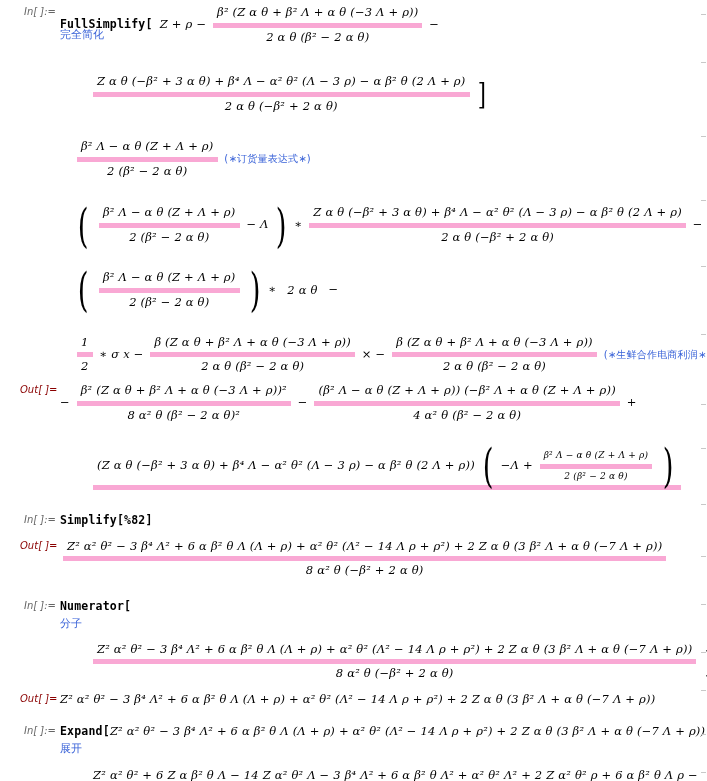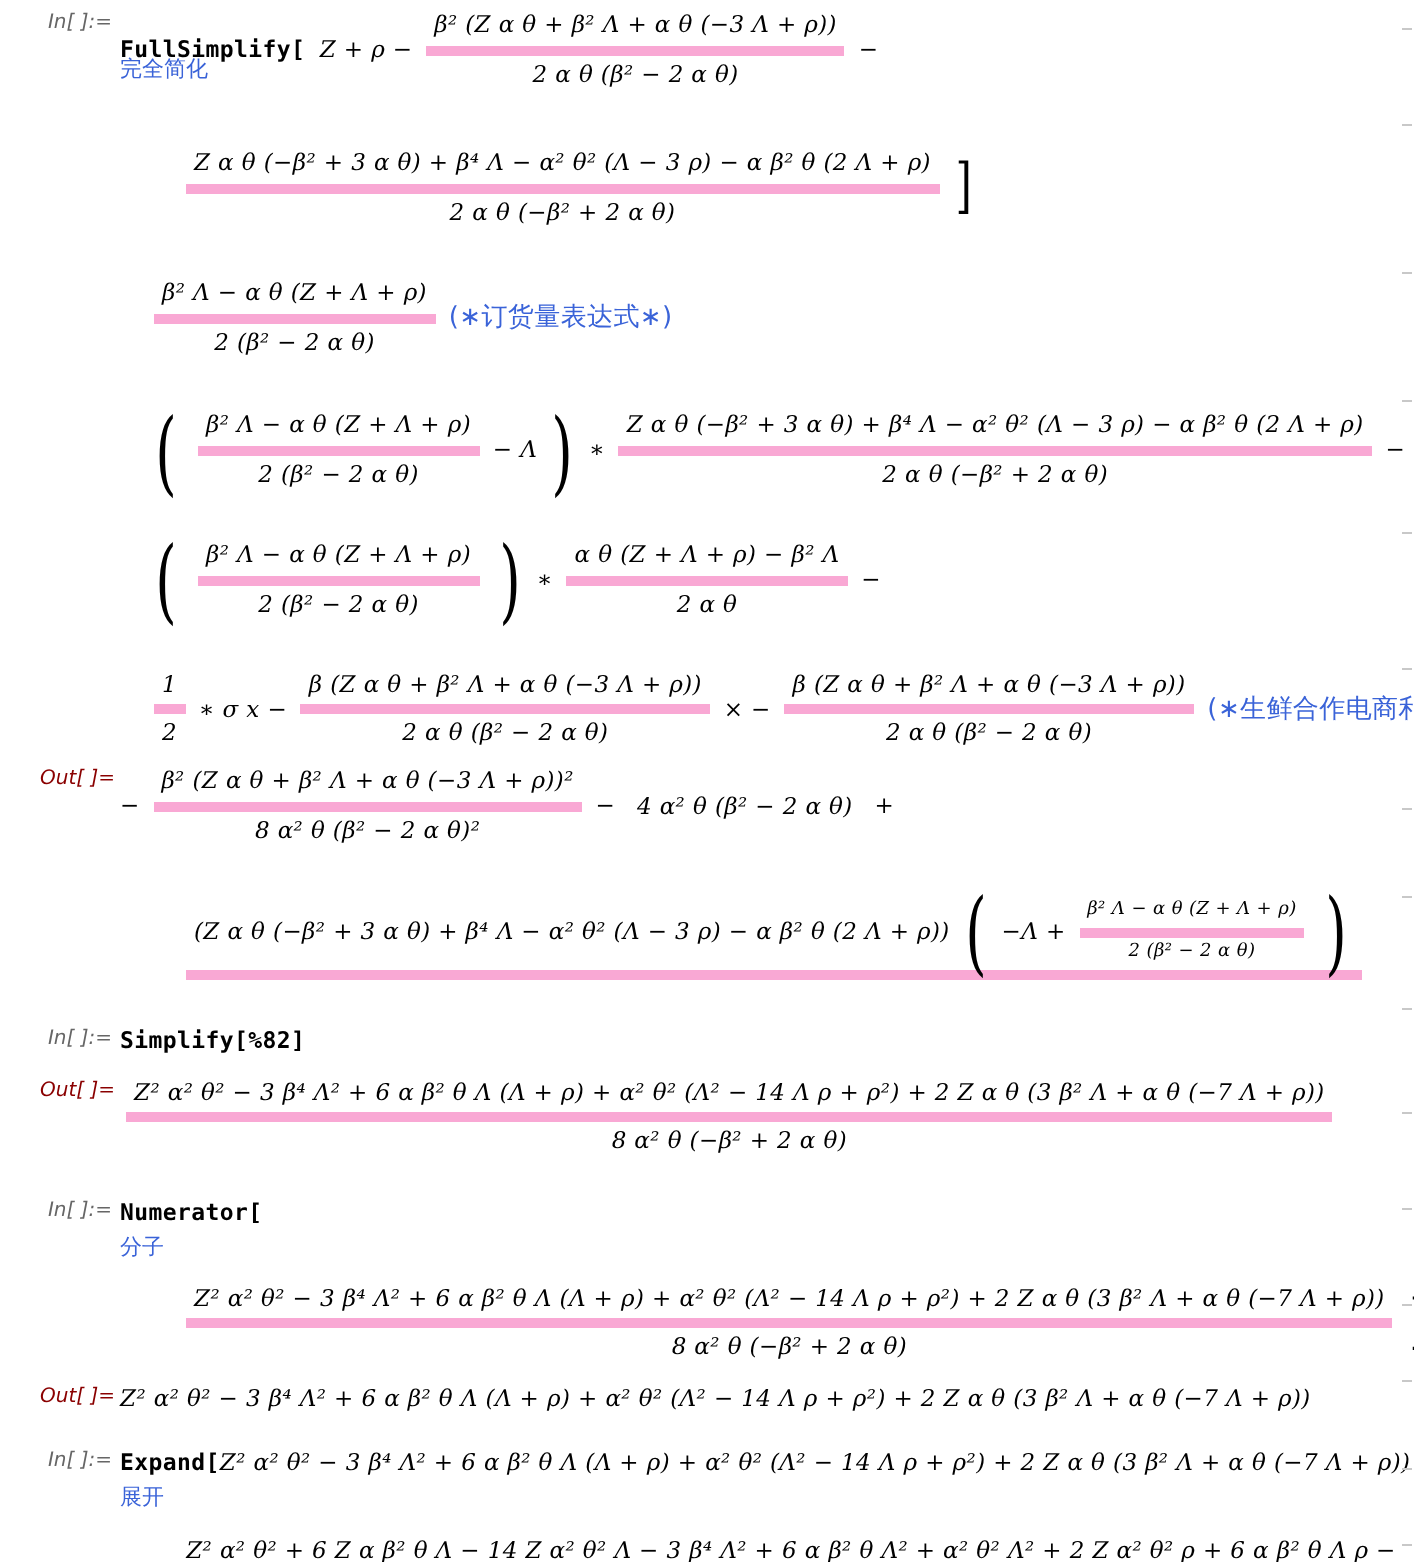--- a/index.html
+++ b/index.html
@@ -75,21 +75,21 @@
   .comment {
     color: #2a9d4e;
     font-style: normal;
     font-family: "DejaVu Sans", sans-serif;
     font-size: 11px;
   }
   .comment-blue {
     color: #3a63d8;
     font-style: normal;
     font-family: "DejaVu Sans", sans-serif;
-    font-size: 13px;
+    font-size: 10px;
   }
   .frac {
     display: inline-block;
     vertical-align: middle;
     text-align: center;
     margin: 0 3px;
   }
   .frac .num {
     display: block;
     padding: 0 4px 1px 4px;
@@ -203,21 +203,20 @@
       <div class="spacer12"></div>
       <div class="math row indent1" style="margin-top:10px;">
         <span class="hugebr">(</span>
         <span class="frac">
           <span class="num">β² Λ − α θ (Z + Λ + ρ)</span>
           <span class="den">2 (β² − 2 α θ)</span>
         </span>
         <span class="hugebr">)</span>
         <span>∗</span>
         <span class="frac">
-          <span class="num">α θ (Z + Λ + ρ) − β² Λ</span>
           <span class="den">2 α θ</span>
         </span>
         <span>−</span>
       </div>
       <div class="spacer12"></div>
       <div class="math row indent1" style="margin-top:10px;">
         <span class="frac">
           <span class="num">1</span>
           <span class="den">2</span>
         </span>
@@ -240,20 +239,21 @@
     <div class="label out">Out[ ]=</div>
     <div class="content">
       <div class="math row">
         <span>−</span>
         <span class="frac">
           <span class="num">β² (Z α θ + β² Λ + α θ (−3 Λ + ρ))²</span>
           <span class="den">8 α² θ (β² − 2 α θ)²</span>
         </span>
         <span>−</span>
         <span class="frac">
+          <span class="num">(β² Λ − α θ (Z + Λ + ρ)) (−β² Λ + α θ (Z + Λ + ρ))</span>
           <span class="den">4 α² θ (β² − 2 α θ)</span>
         </span>
         <span>+</span>
       </div>
       <div class="spacer12"></div>
       <div class="math row indent2" style="margin-top:12px;">
         <span class="frac">
           <span class="num">
             <span>(Z α θ (−β² + 3 α θ) + β⁴ Λ − α² θ² (Λ − 3 ρ) − α β² θ (2 Λ + ρ))</span>
             <span class="hugebr">(</span>

